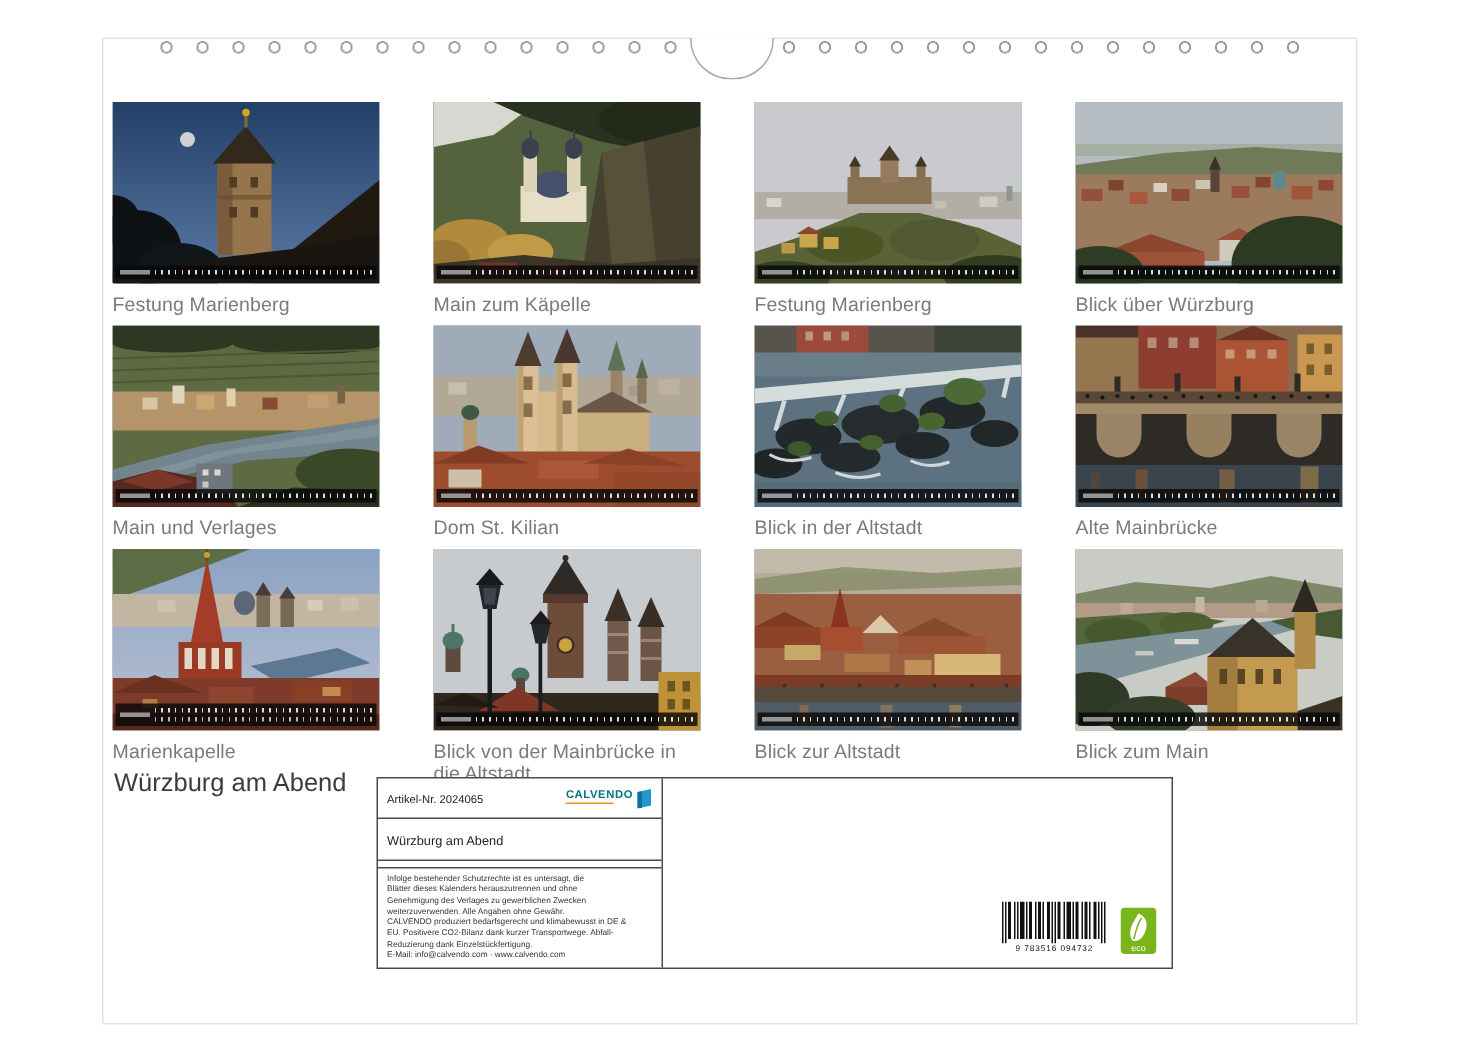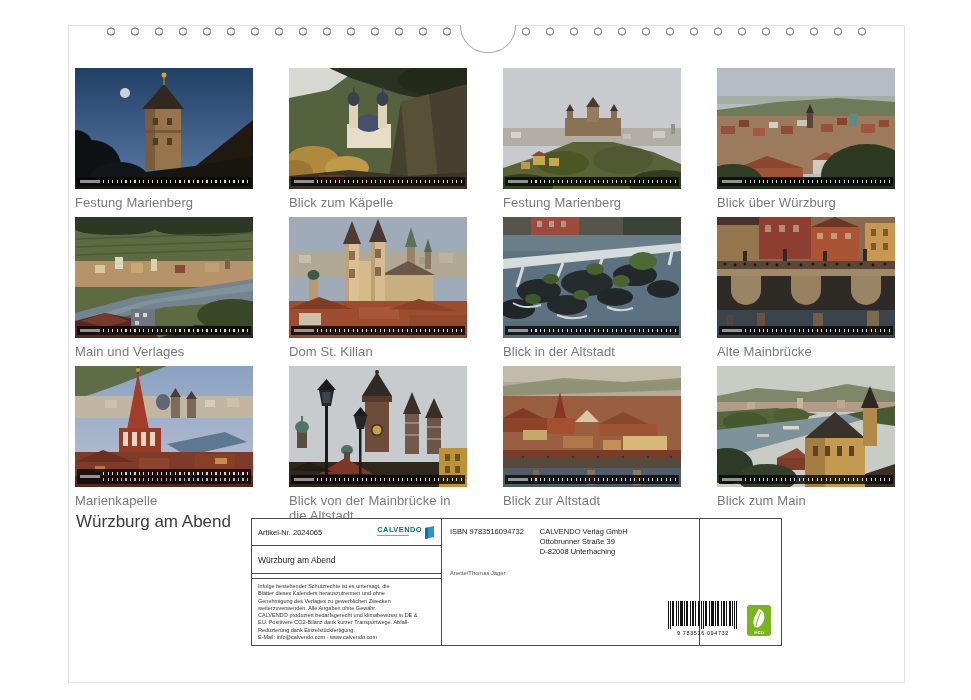--- a/index.html
+++ b/index.html
@@ -124,21 +124,21 @@
         <ellipse cx="6" cy="104" rx="18" ry="12" fill="#9a7634"></ellipse>
         <polygon points="0,121 0,108 60,102 120,108 178,104 178,121" fill="#3c3424"></polygon>
         <rect x="30" y="107" width="26" height="8" fill="#70352c"></rect>
           <rect x="70" y="109" width="20" height="7" fill="#7c3c30"></rect>
       </svg>
       <div class="strip">
           <span class="strip-label"></span>
           <span class="strip-days"></span>
         </div>
     </div>
-    <span class="caption">Blick zum Käpelle</span>
+    <span class="caption">Main zum Käpelle</span>
   </figure>
 
   <figure>
     <div class="photo">
       <svg width="178" height="121" viewBox="0 0 178 121" xmlns="http://www.w3.org/2000/svg">
         <rect width="178" height="121" fill="#c8cace"></rect>
         <rect x="0" y="60" width="178" height="18" fill="#b2aea6"></rect>
         <rect x="8" y="64" width="10" height="6" fill="#d8d4cc"></rect>
           <rect x="150" y="63" width="12" height="7" fill="#d0ccc4"></rect>
         <rect x="120" y="66" width="8" height="5" fill="#c4beb4"></rect>
@@ -577,31 +577,20 @@
     <div class="cell-legal">Infolge bestehender Schutzrechte ist es untersagt, die
 Blätter dieses Kalenders herauszutrennen und ohne
 Genehmigung des Verlages zu gewerblichen Zwecken
 weiterzuverwenden. Alle Angaben ohne Gewähr.
 CALVENDO produziert bedarfsgerecht und klimabewusst in DE &amp;
 EU. Positivere CO2-Bilanz dank kurzer Transportwege. Abfall-
 Reduzierung dank Einzelstückfertigung.
 E-Mail: info@calvendo.com · www.calvendo.com</div>
   </div>
 
-  <div class="col-mid">
-    <div class="mid-row">
-      <span class="isbn">ISBN 9783516094732</span>
-      <div class="publisher">
-        <div>CALVENDO Verlag GmbH</div>
-        <div>Ottobrunner Straße 39</div>
-        <div>D-82008 Unterhaching</div>
-      </div>
-    </div>
-    <div class="author">Anette/Thomas Jäger</div>
-  </div>
 
   <div class="col-right">
     <div class="barcode-wrap">
       <div class="barcode">
         <svg width="72" height="28" viewBox="0 0 72 28">
           <g fill="#111111">
             <rect x="1" y="0" width="1" height="28"></rect>
               <rect x="3" y="0" width="1" height="28"></rect>
             <rect x="5" y="0" width="2" height="25"></rect>
               <rect x="9" y="0" width="1" height="25"></rect>

